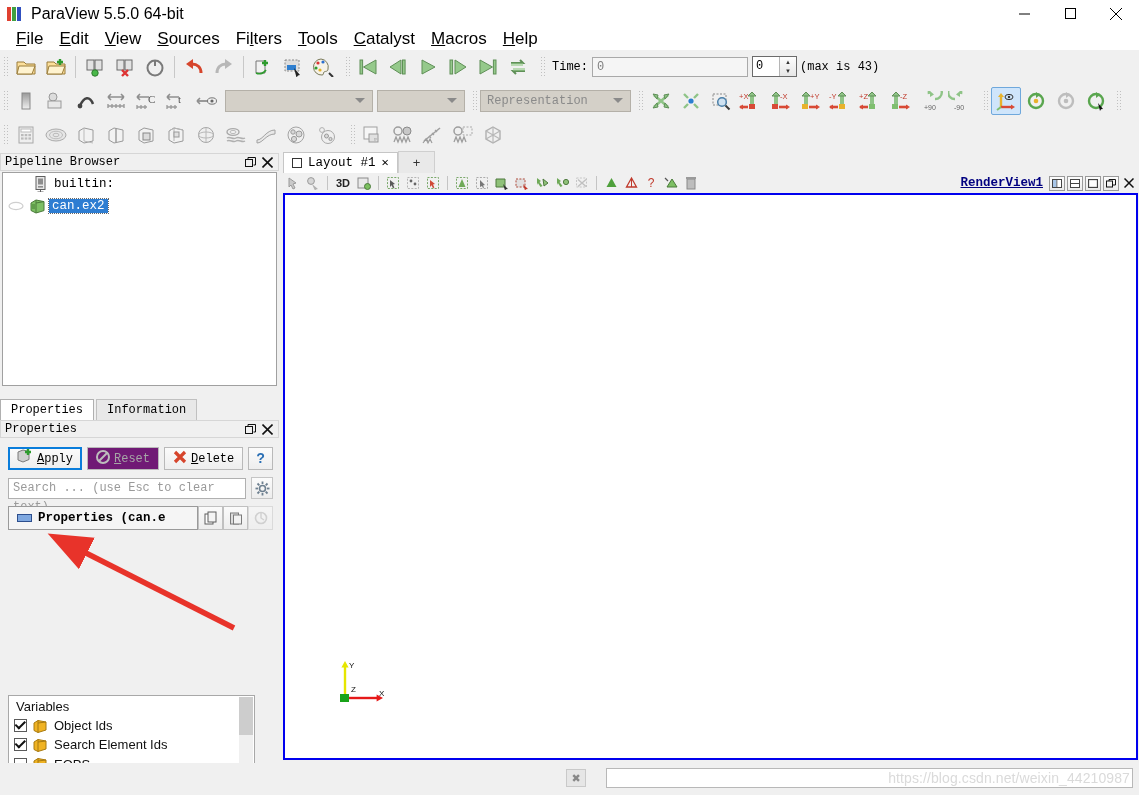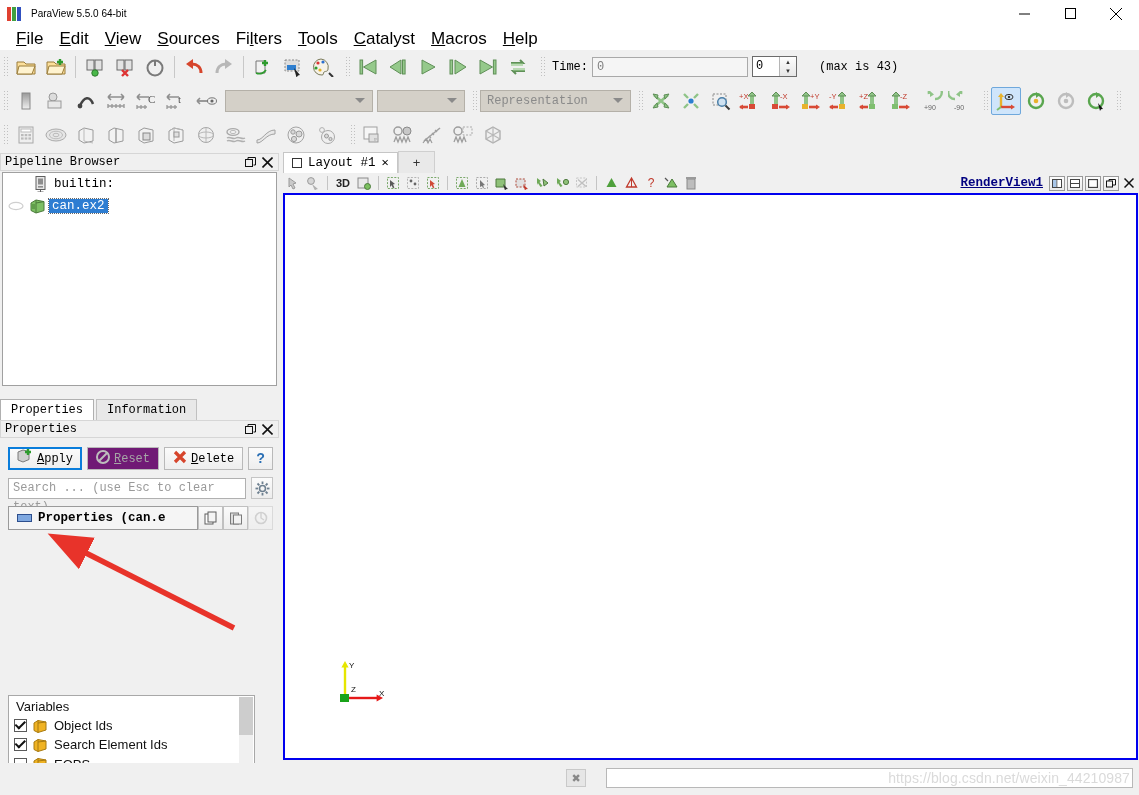--- a/index.html
+++ b/index.html
@@ -19,21 +19,21 @@
     background: #ffffff; display: flex; align-items: center;
   }
   .title-logo {
     width: 16px; height: 14px; margin-left: 7px; margin-right: 8px;
     display: flex; gap: 1px;
   }
   .title-logo i { display: block; width: 4px; height: 14px; }
   .title-logo i:nth-child(1){ background:#e04030; }
   .title-logo i:nth-child(2){ background:#40a040; }
   .title-logo i:nth-child(3){ background:#3050c0; }
-  .title-text { font-size: 10px; color: #000; font-family: "Liberation Sans", sans-serif; }
+  .title-text { font-size: 16px; color: #000; font-family: "Liberation Sans", sans-serif; }
   .win-btns { position: absolute; right: 0; top: 0; height: 27px; display: flex; }
   .win-btn {
     width: 46px; height: 27px; display: flex; align-items: center; justify-content: center;
     color: #000;
   }
   .win-btn svg { display:block; }
 
   
   .menubar {
     position: absolute; left: 0; top: 27px; width: 1139px; height: 23px;
@@ -386,21 +386,21 @@
       <div class="grip" style="margin-left:6px"></div>
       <span class="tlabel">Time:</span>
       <div class="tinput dis" style="width:156px">0</div>
       <div class="spin" style="margin-left:4px">
         <div class="sv">0</div>
         <div class="sb">
           <span>▲</span>
           <span>▼</span>
         </div>
       </div>
-      <span class="tlabel" style="margin-left:22px">(max is 43)</span>
+      <span class="tlabel" style="margin-left:3px">(max is 43)</span>
     </div>
 
     <div class="toolbar-row tb-row2">
       <div class="grip"></div>
       <div class="tbtn">
         <svg width="14" height="20" viewBox="0 0 14 20">
             <rect x="3" y="2" width="8" height="16" fill="url(#g1)" stroke="#888"></rect>
             <defs>
               <linearGradient id="g1" x1="0" y1="0" x2="0" y2="1">
                 <stop offset="0" stop-color="#9a9a9a"></stop>

